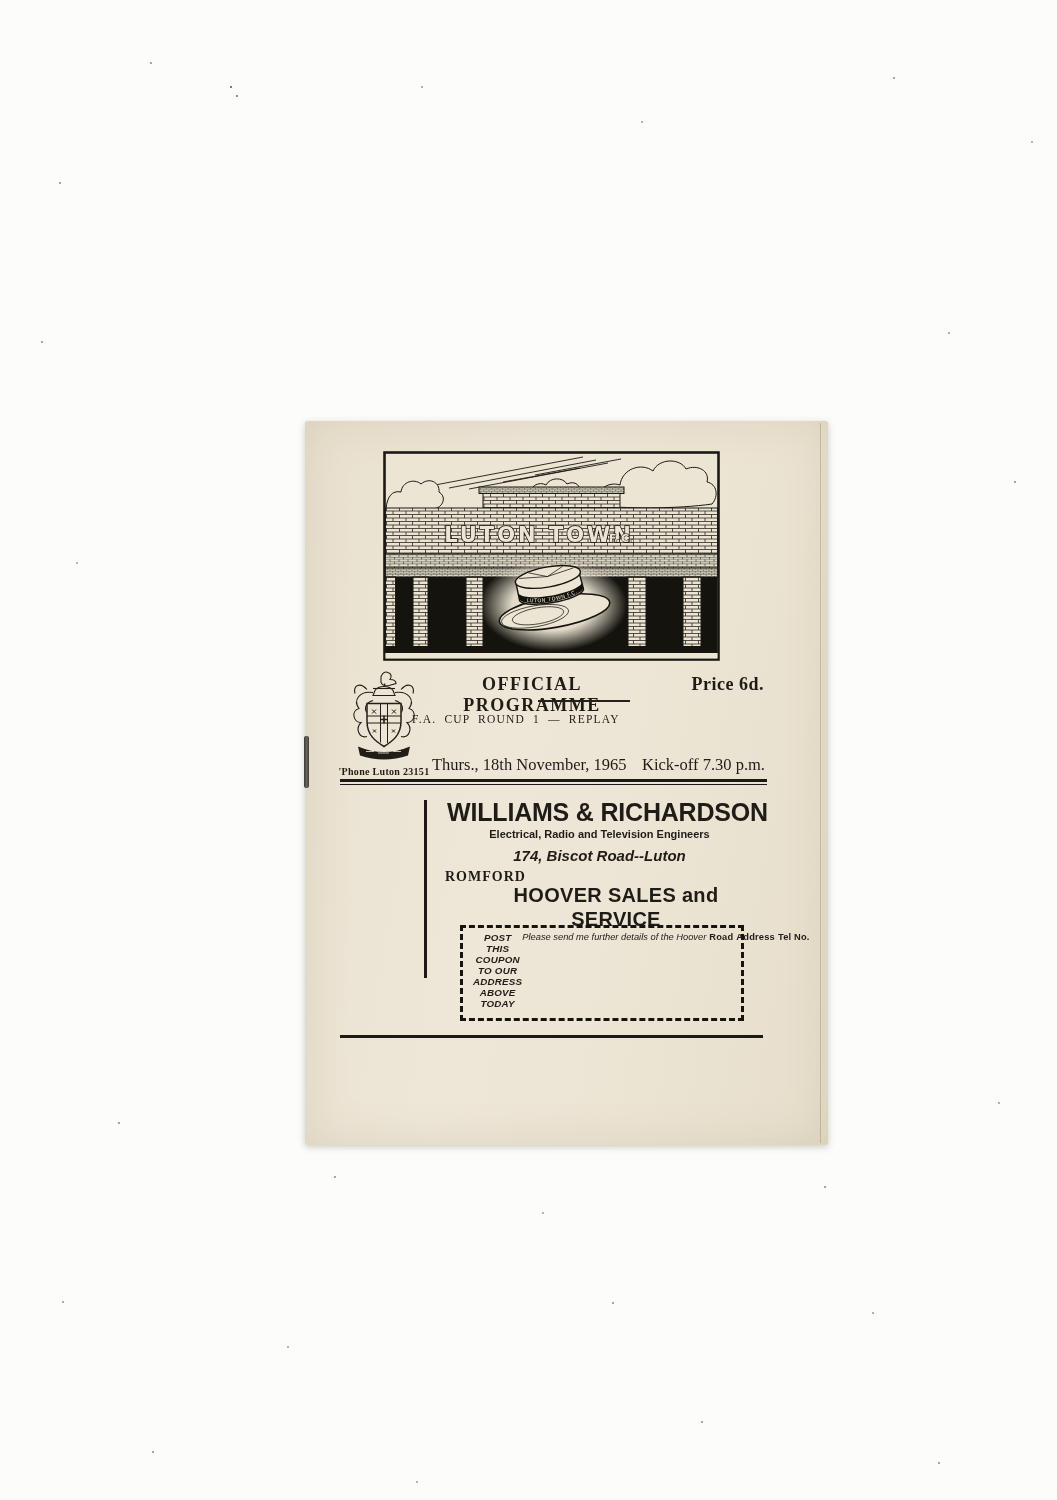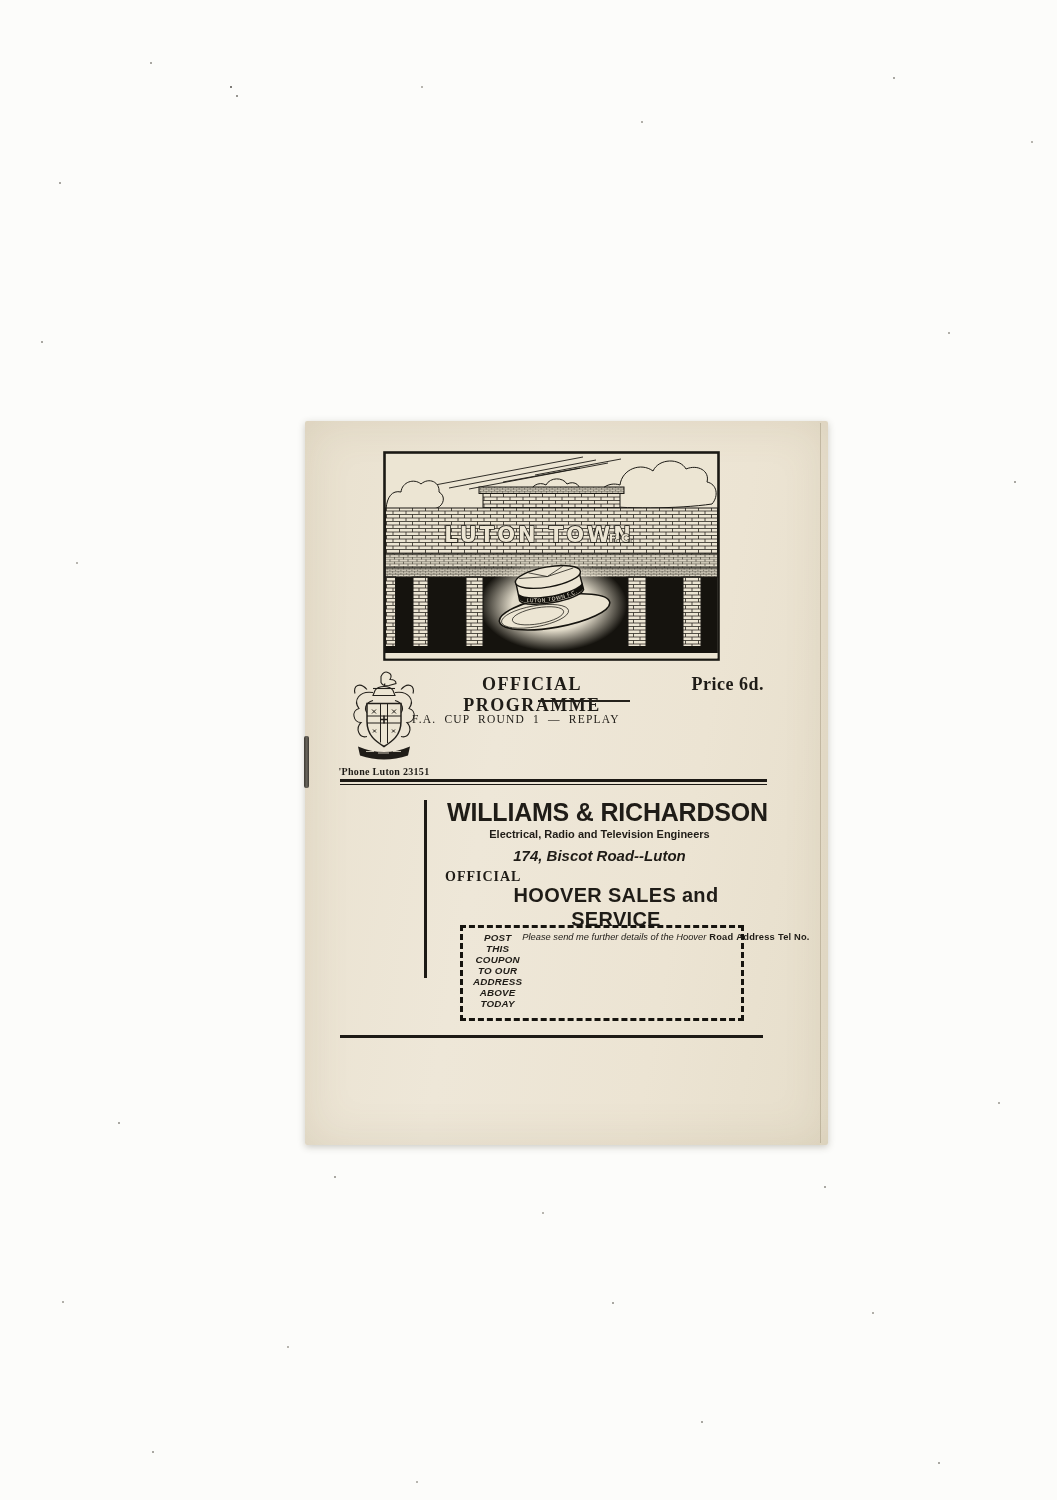--- a/index.html
+++ b/index.html
@@ -262,33 +262,37 @@
       </svg>
     </div>
     <div class="phone-line">'Phone Luton 23151</div>
 
     <div class="prog-row">
       <div class="prog-title">OFFICIAL PROGRAMME</div>
       <div class="price">Price 6d.</div>
     </div>
     <div class="title-rule"></div>
     <div class="competition-line">F.A. CUP ROUND 1 — REPLAY</div>
+    <div class="date-row">
+      <span>Thurs., 18th November, 1965</span>
+      <span>Kick-off 7.30 p.m.</span>
+    </div>
     <div class="double-rule"></div>
 
     <div class="vline"></div>
 
     <div class="company-name">WILLIAMS &amp; RICHARDSON</div>
     <div class="trade-line">Electrical, Radio and Television Engineers</div>
     <div class="addr-row">
       <span>174, Biscot Road</span>
       <span>-</span>
       <span>-</span>
       <span>Luton</span>
     </div>
-    <div class="official-label">OFFICIAL</div>
+    <div class="official-label">ROMFORD</div>
     <div class="service-line">HOOVER SALES and SERVICE</div>
 
     <div class="coupon">
       <div class="coupon-heading">POST THIS COUPON TO OUR ADDRESS ABOVE TODAY</div>
       <div class="c-row">
         <span class="c-italic">Please send me further details of the Hoover</span>
         <span class="c-fill"></span>
       </div>
       <div class="c-row">
         <span class="c-fill-solo"></span>

